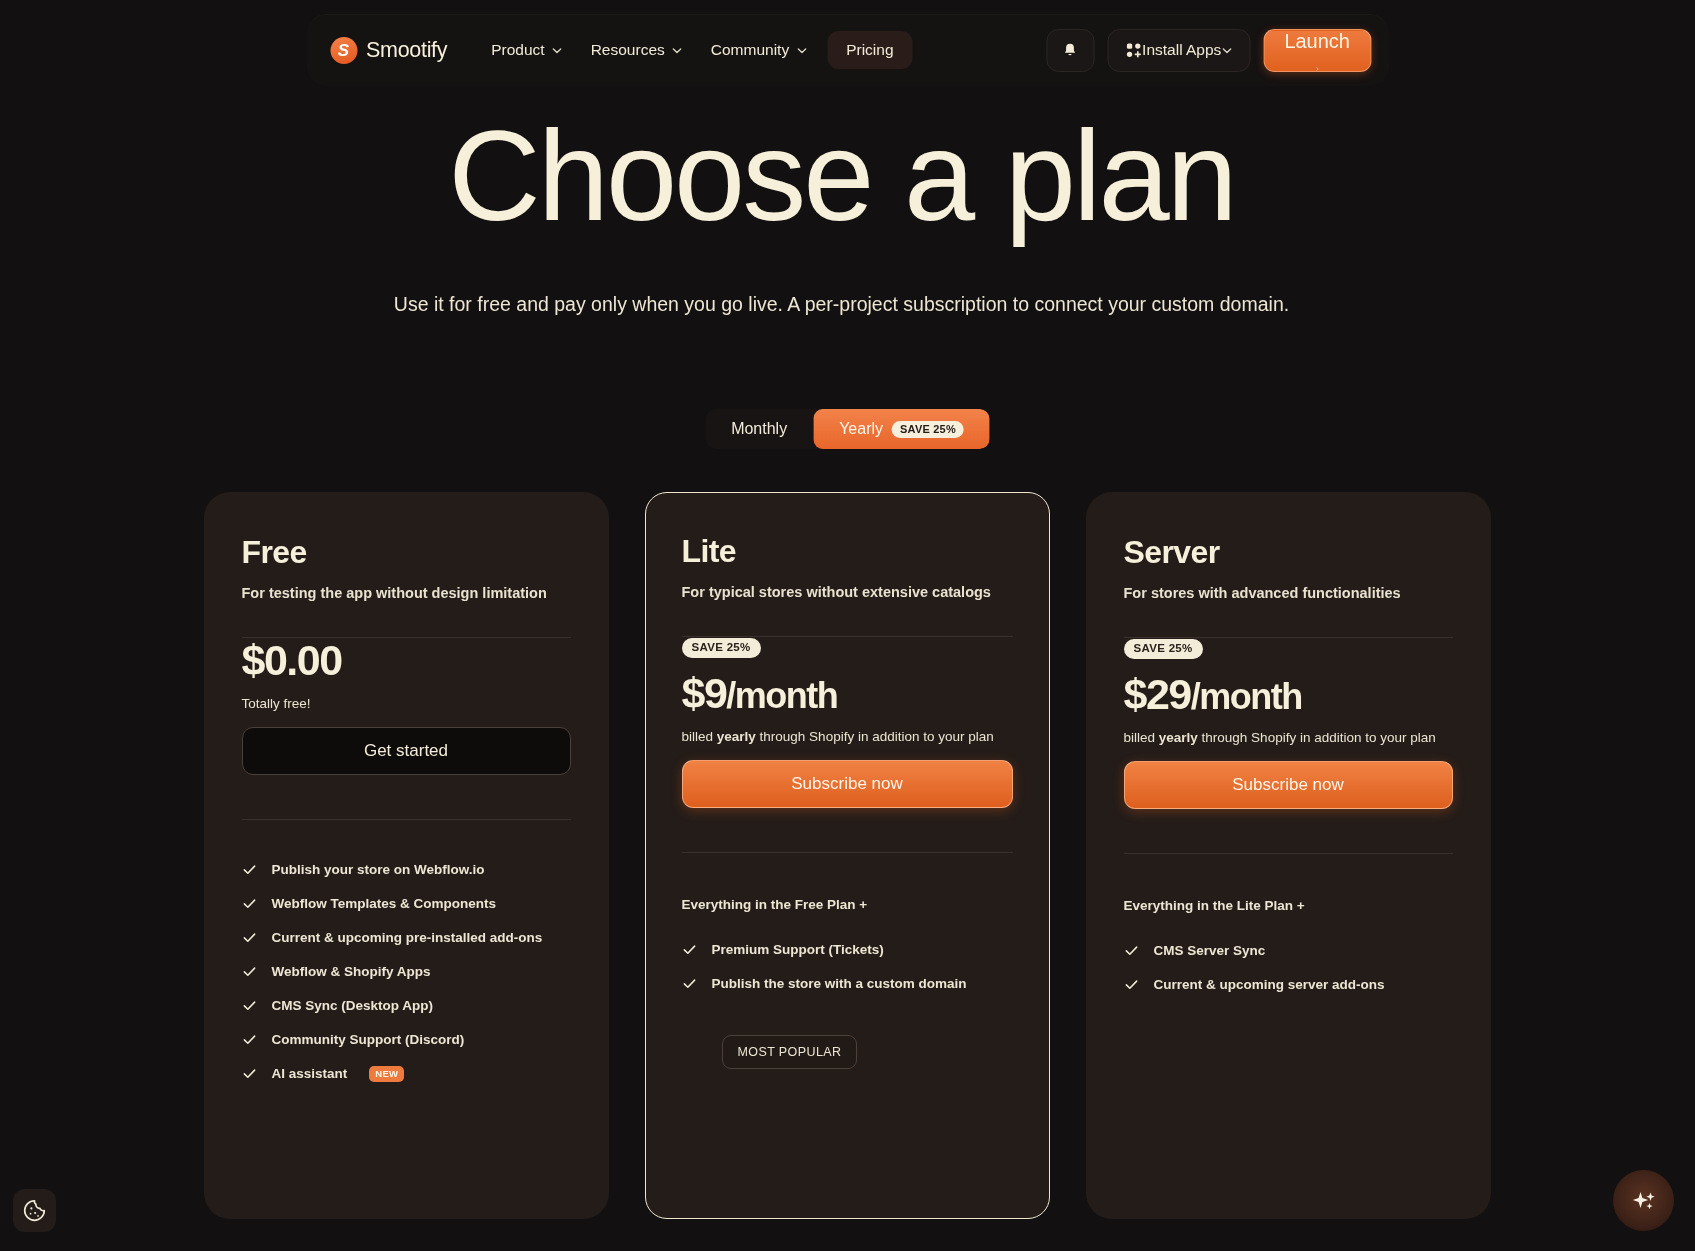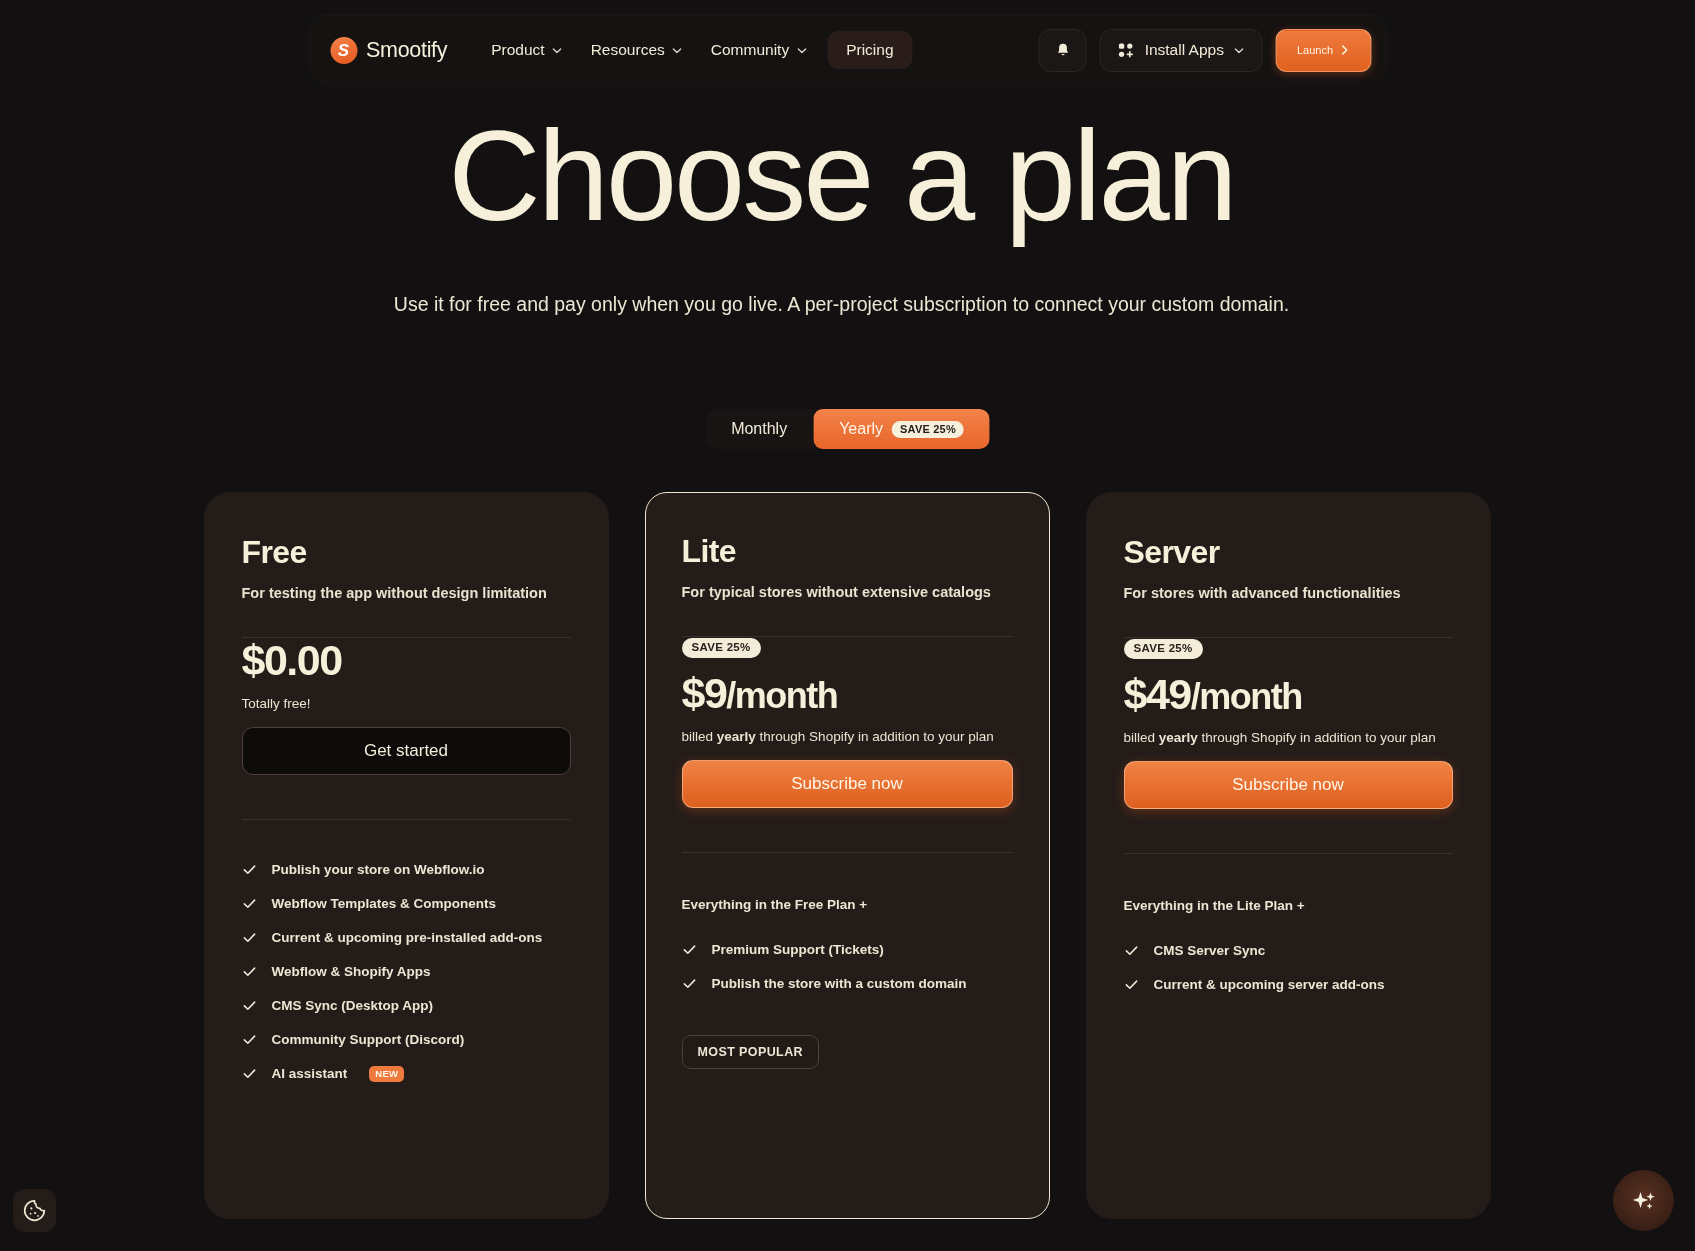--- a/index.html
+++ b/index.html
@@ -53,32 +53,33 @@
   }
   .nav-right { margin-left: auto; display: flex; align-items: center; gap: 13px; }
   .icon-btn {
     width: 48px; height: 43px; border-radius: 12px;
     background: #1B1716; border: 1px solid #2C2623;
     display: flex; align-items: center; justify-content: center; cursor: pointer;
   }
   .install-btn {
     height: 43px; border-radius: 12px;
     background: #1B1716; border: 1px solid #2C2623;
-    display: flex; align-items: center; gap: 10px;
+    display: flex; align-items: center; 
     padding: 0 17px; cursor: pointer;
   }
   .install-btn .label { font-size: 15.5px; color: #F2EBD7; }
   .launch-btn {
     height: 43px; border-radius: 11px;
     background: linear-gradient(180deg,#EE7A3E 0%,#E0611F 100%);
     border: 1px solid rgba(255,190,150,0.55);
-    display: flex; align-items: center; gap: 5px;
+    display: flex; align-items: center; gap: 14px;
     padding: 0 20px; cursor: pointer;
-    font-size: 11px; color: #FFF6E5;
+    font-size: 20px; color: #FFF6E5;
     box-shadow: 0 2px 9px rgba(224,97,31,0.35);
+    flex-direction: column;
   }
 
   
   .hero { position: absolute; top: 112px; left: 0; right: 12px; text-align: center; }
   .hero h1 {
     font-size: 128px; line-height: 1.0; font-weight: 400;
     letter-spacing: -3px; color: #F6EFD9;
   }
   .hero p {
     margin-top: 53px; font-size: 19.5px; color: #EDE6D3; font-weight: 400;
@@ -161,22 +162,22 @@
   .check { width: 15px; height: 15px; flex: 0 0 15px; display: block; }
   .new-chip {
     background: #EE7A3E; color: #FFF6E9; font-size: 9.5px; font-weight: 700;
     padding: 3px 6px; border-radius: 5px; line-height: 1; margin-left: 7px;
     letter-spacing: .3px;
   }
   .popular-chip {
     margin-top: 44px; display: inline-block;
     border: 1px solid #4C4039; border-radius: 9px;
     background: #221A17;
-    font-size: 12.5px; font-weight: 700; letter-spacing: .4px;
-    color: #EDE6D3; padding: 9px 15px;
+    font-size: 12.5px; font-weight: 400; letter-spacing: .4px;
+    color: #EDE6D3; padding: 9px 15px; margin-left: 40px;
   }
 
   
   .cookie-btn {
     position: absolute; left: 13px; bottom: 19px;
     width: 43px; height: 43px; border-radius: 12px;
     background: #241C19; display: flex; align-items: center; justify-content: center;
     cursor: pointer;
   }
   .ai-btn {
@@ -354,21 +355,21 @@
     <div class="popular-chip">MOST POPULAR</div>
   </div>
 
   <div class="card">
     <div class="plan-name">Server</div>
     <div class="plan-sub">For stores with advanced functionalities</div>
     <div class="divider"></div>
     <div class="price-block">
       <span class="save-badge">SAVE 25%</span>
       <div class="price">
-        <span>$49</span><span class="unit">/month</span>
+        <span>$29</span><span class="unit">/month</span>
       </div>
       <div class="price-note"><span>billed </span><b>yearly</b><span> through Shopify in addition to your plan</span></div>
     </div>
     <div class="cta primary">Subscribe now</div>
     <div class="divider2"></div>
     <div class="feat-head">Everything in the Lite Plan +</div>
     <div class="feat-list">
       <div class="feat">
         <svg class="check" viewBox="0 0 16 16">
             <path d="M2.5 8.4 L6.2 12 L13.5 4.4" stroke="#F4EDDA" stroke-width="1.6" fill="none" stroke-linecap="round" stroke-linejoin="round"></path>

